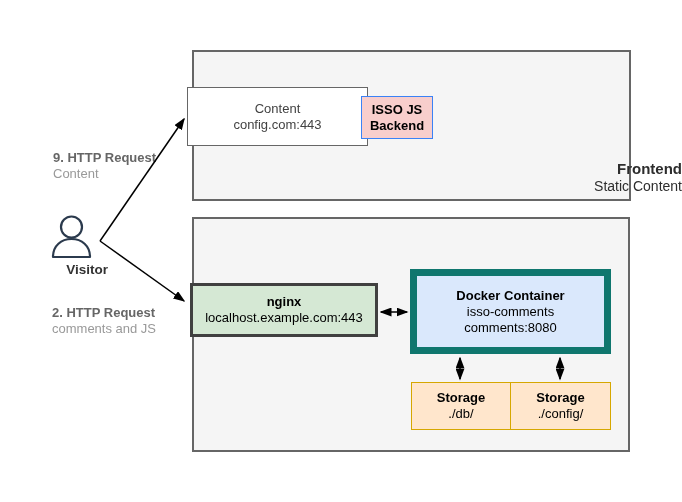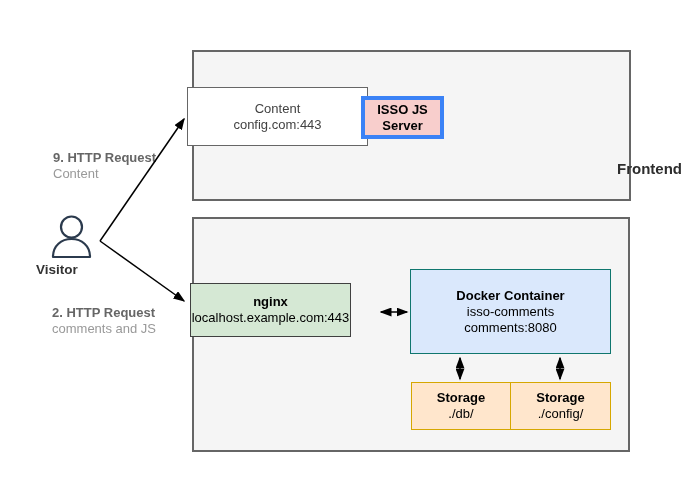--- a/index.html
+++ b/index.html
@@ -14,61 +14,62 @@
   .container-label{position:absolute;left:0;width:100%;text-align:right;color:#2d2d2d;z-index:2;}
   .container-label .c-title{font-size:15px;font-weight:bold;line-height:18px;}
   .container-label .c-sub{font-size:14px;line-height:17px;}
   .node{
     position:absolute;box-sizing:border-box;display:flex;flex-direction:column;
     align-items:center;justify-content:center;text-align:center;z-index:3;
     font-size:13px;line-height:16px;color:#000000;
   }
   .node .bold{font-weight:bold;}
   #content-box{left:187px;top:87px;width:181px;height:59px;background:#ffffff;border:1px solid #666666;color:#424242;}
-  #isso-box{left:361px;top:96px;width:83px;height:43px;background:#f8cecc;border:4px solid #3b82f6;font-weight:bold;}
-  #nginx-box{left:190px;top:283px;width:161px;height:54px;background:#d5e8d4;border:1px solid #404040;}
-  #docker-box{left:410px;top:269px;width:201px;height:85px;background:#dae8fc;border:1px solid #0f766e;}
+  #isso-box{left:361px;top:96px;width:72px;height:43px;background:#f8cecc;border:1px solid #3b82f6;font-weight:bold;}
+  #nginx-box{left:190px;top:283px;width:188px;height:54px;background:#d5e8d4;border:3px solid #404040;}
+  #docker-box{left:410px;top:269px;width:201px;height:85px;background:#dae8fc;border:7px solid #0f766e;}
   #storage-db-box{left:411px;top:382px;width:100px;height:48px;background:#ffe6cc;border:1px solid #d6a700;}
   #storage-config-box{left:510px;top:382px;width:101px;height:48px;background:#ffe6cc;border:1px solid #d6a700;}
   #frontend-container{left:192px;top:50px;width:439px;height:151px;}
   #backend-container{left:192px;top:217px;width:438px;height:235px;}
   #frontend-label{top:160px;}
   #backend-label{top:222px;}
   .flow-label{position:absolute;z-index:2;}
   .flow-label .fl-title{font-size:13px;font-weight:bold;color:#666666;line-height:16px;}
   .flow-label .fl-sub{font-size:13px;color:#999999;line-height:16px;}
   #request1-label{left:53px;top:150px;}
   #request2-label{left:52px;top:305px;}
   #visitor-icon{position:absolute;left:49px;top:211px;z-index:2;}
-  #visitor-label{position:absolute;left:36px;top:262px;width:72px;text-align:left;
+  #visitor-label{position:absolute;left:36px;top:262px;width:72px;text-align:right;
     font-size:13.5px;font-weight:bold;color:#333333;z-index:2;}
   #arrow-layer{position:absolute;left:0;top:0;width:682px;height:502px;z-index:4;pointer-events:none;}
 </style>
 </head>
 <body>
 
 <div class="canvas">
 
   <div class="container" id="frontend-container"></div>
   <div class="container-label" id="frontend-label">
     <div class="c-title">Frontend</div>
+    <div class="c-sub">Static Content</div>
   </div>
 
   <div class="container" id="backend-container"></div>
   <div class="container-label" id="backend-label">
   </div>
 
   <div class="node" id="content-box">
     <div>Content</div>
     <div>config.com:443</div>
   </div>
 
   <div class="node" id="isso-box">
     <div>ISSO JS</div>
-    <div>Server</div>
+    <div>Backend</div>
   </div>
 
   <div class="node" id="nginx-box">
     <div class="bold">nginx</div>
     <div>localhost.example.com:443</div>
   </div>
 
   <div class="node" id="docker-box">
     <div class="bold">Docker Container</div>
     <div>isso-comments</div>

